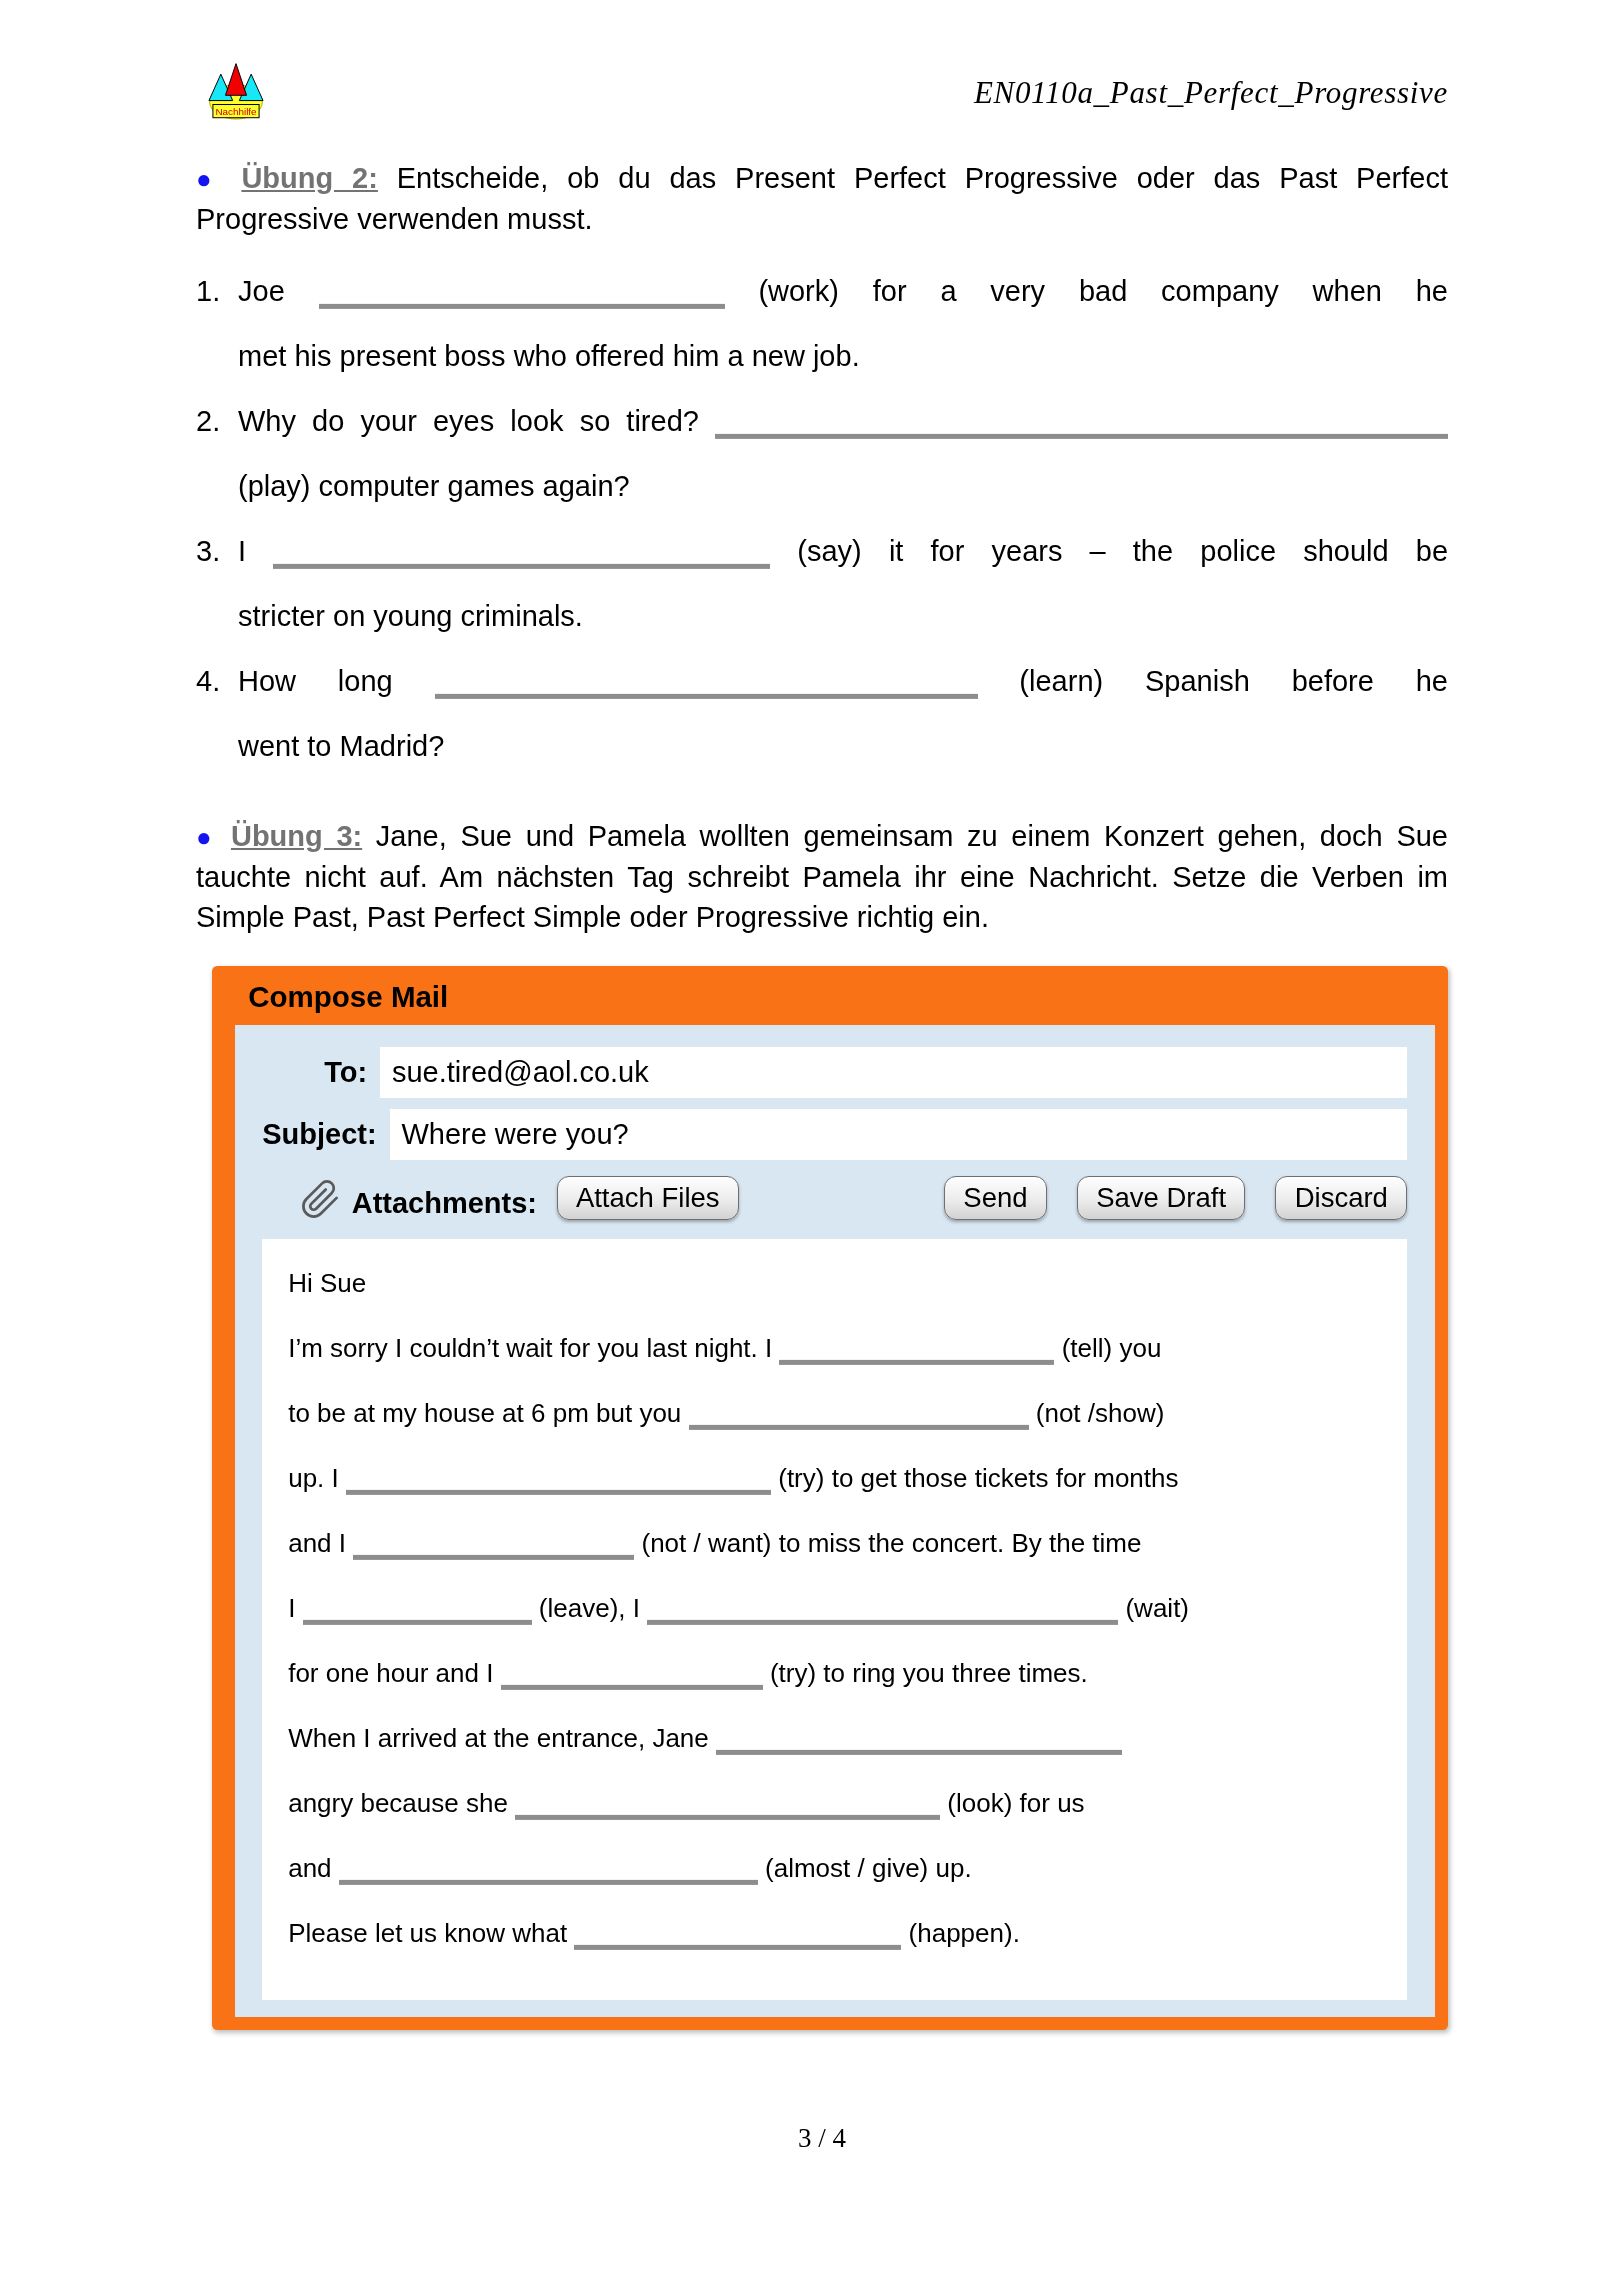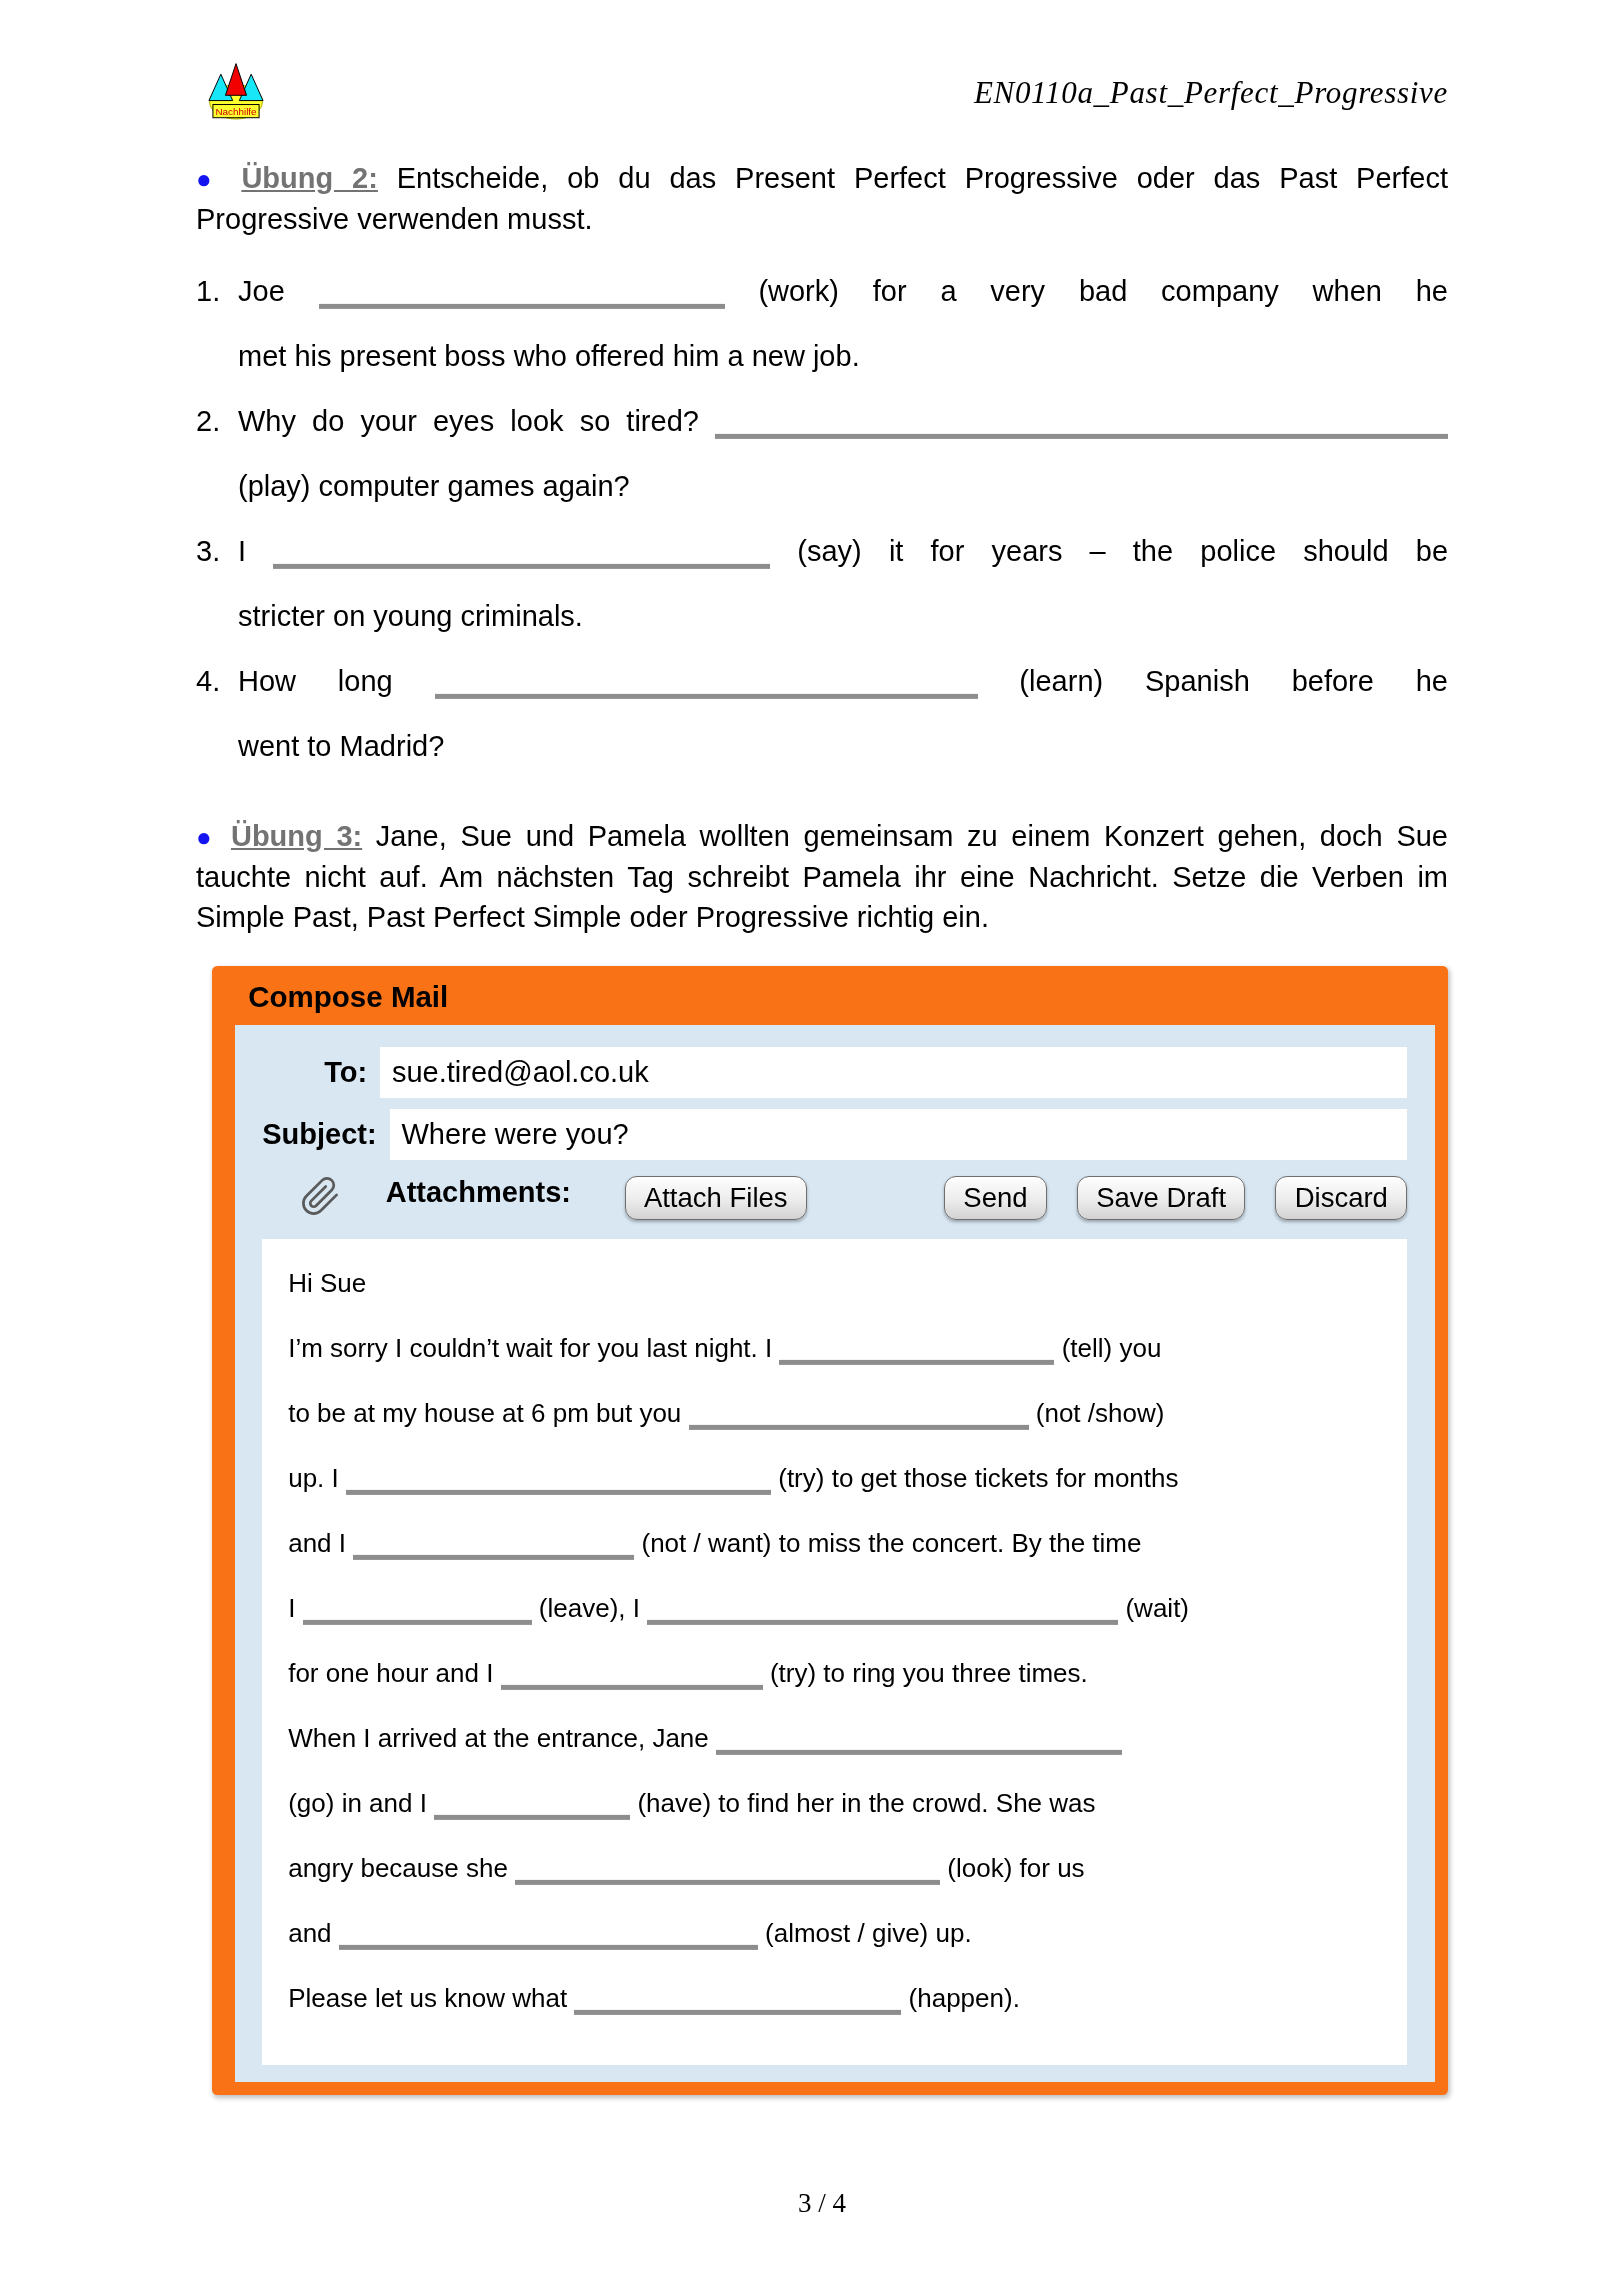--- a/index.html
+++ b/index.html
@@ -49,21 +49,21 @@
   .compose-title {
     height:59px; line-height:62px;
     font-size:29.5px; font-weight:bold; padding-left:23.6px;
   }
   .panel { background:#d9e7f3; padding:22px 27.5px 17px;margin-left:10px; }
 
   .field-row { display:flex; align-items:center; margin-bottom:11.8px; }
   .field-label { flex:0 0 118px; text-align:right; font-weight:bold; font-size:29px; padding-right:13px; }
   .field-input { flex:1; background:#fff; height:51px; line-height:51px; padding-left:11.8px; font-size:29px; }
 
-  .attach-row { display:flex; align-items:flex-start; margin:15.7px 0 18.3px; padding-left:38px;gap:34px; }
+  .attach-row { display:flex; align-items:flex-end; margin:15.7px 0 18.3px; padding-left:38px; }
   .clip { width:41px; height:41px; margin-right:10.5px; }
   .attach-label { font-weight:bold; font-size:29px; margin-right:19.6px; }
   .actions { display:flex; gap:30px; margin-left:auto; }
   .btn {
     font-family:inherit; font-size:27.5px; color:#000;
     padding:5.2px 18.3px; cursor:pointer;
     border:1.3px solid #6f6f6f; border-radius:12px;
     background:linear-gradient(#fefefe 0%, #ececec 55%, #d2d2d2 100%);
     box-shadow:0 2px 3.3px rgba(0,0,0,0.3);
   }
@@ -168,21 +168,20 @@
 
       <div class="mail-body" id="mail-body">
           <div class="mail-line">Hi Sue</div>
           <div class="mail-line">I’m sorry I couldn’t wait for you last night. I <span class="blank" style="width: 275px;"></span> (tell) you</div>
           <div class="mail-line">to be at my house at 6 pm but you <span class="blank" style="width: 340px;"></span> (not /show)</div>
           <div class="mail-line">up. I <span class="blank" style="width: 425px;"></span> (try) to get those tickets for months</div>
           <div class="mail-line">and I <span class="blank" style="width: 281px;"></span> (not / want) to miss the concert. By the time</div>
           <div class="mail-line">I <span class="blank" style="width: 229px;"></span> (leave), I <span class="blank" style="width: 471px;"></span> (wait)</div>
           <div class="mail-line">for one hour and I <span class="blank" style="width: 262px;"></span> (try) to ring you three times.</div>
           <div class="mail-line">When I arrived at the entrance, Jane <span class="blank" style="width: 406px;"></span></div>
-          <div class="mail-line">(go) in and I <span class="blank" style="width: 196px;"></span> (have) to find her in the crowd. She was</div>
           <div class="mail-line">angry because she <span class="blank" style="width: 425px;"></span> (look) for us</div>
           <div class="mail-line">and <span class="blank" style="width: 419px;"></span> (almost / give) up.</div>
           <div class="mail-line">Please let us know what <span class="blank" style="width: 327px;"></span> (happen).</div>
         </div>
 
     </div>
   </div>
 
   <div class="footer">3 / 4</div>
 

